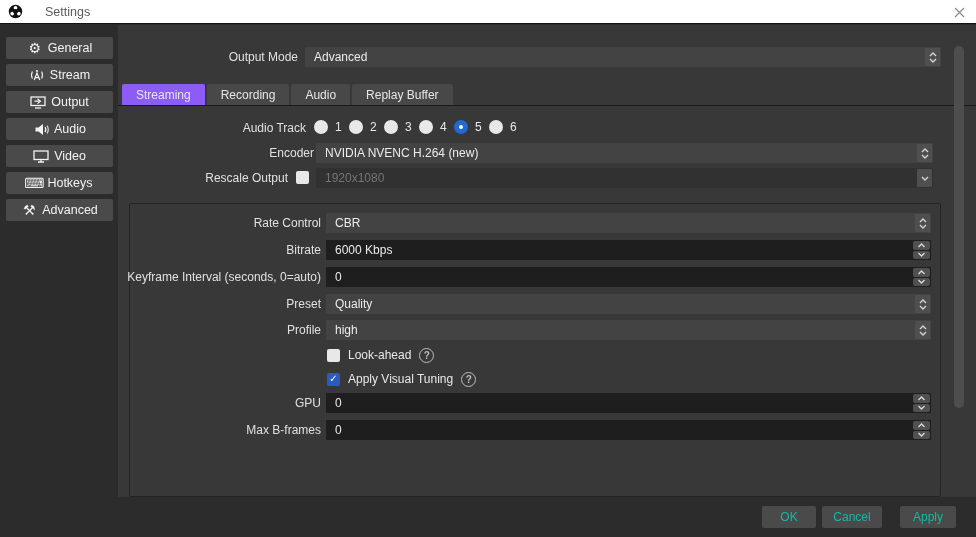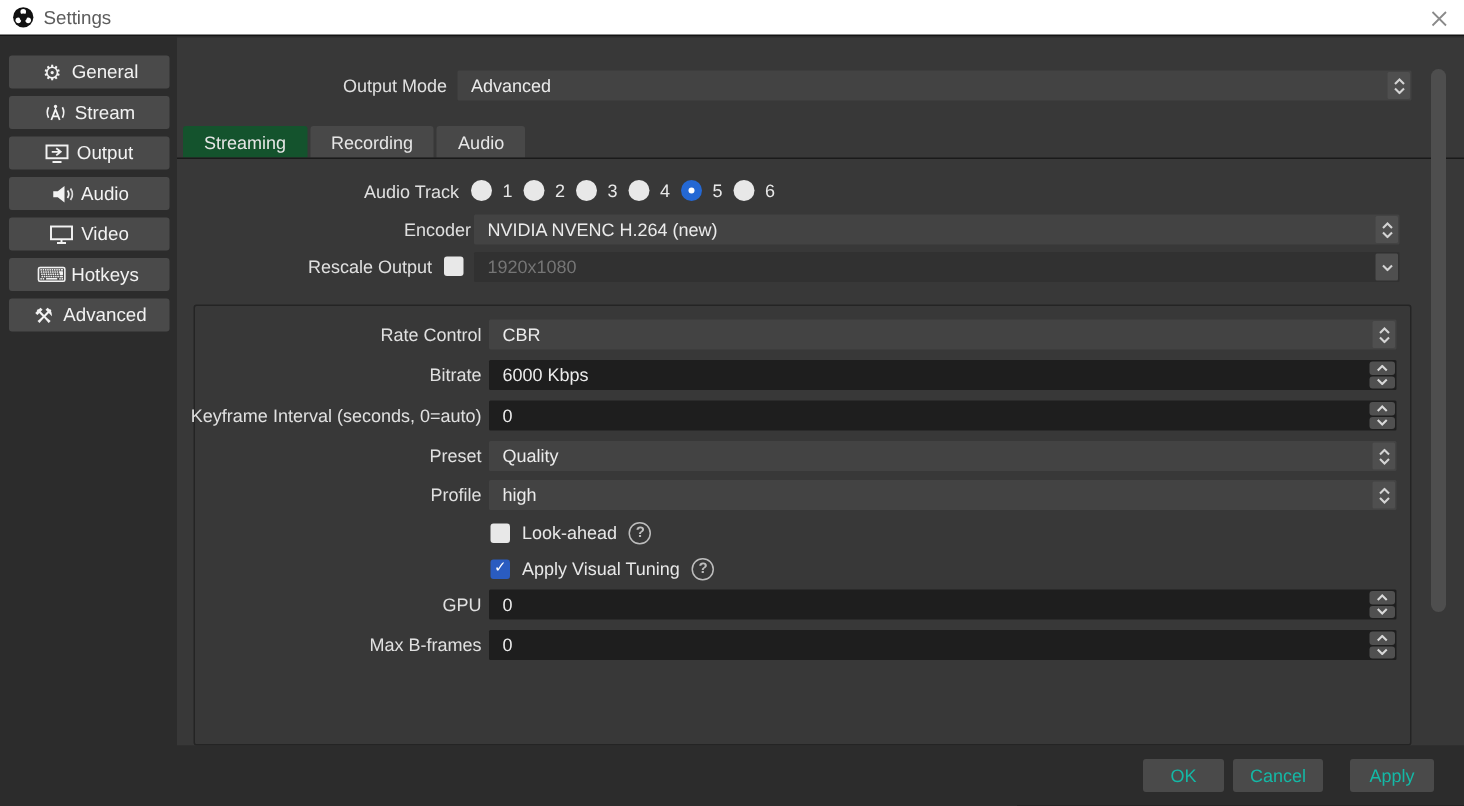--- a/index.html
+++ b/index.html
@@ -4,21 +4,21 @@
 <style>
   * { margin:0; padding:0; box-sizing:border-box; }
   html,body { background:#1a1a1a; }
   body { font-family:"Liberation Sans", sans-serif; }
 
   .window { position:relative; width:976px; height:537px; background:#2c2c2c; overflow:hidden; }
 
   
   .titlebar { position:absolute; top:0; left:0; right:0; height:24px; background:#ffffff;
               border-bottom:1px solid #141414; display:flex; align-items:center; padding-left:8px; }
-  .titlebar-title { font-size:12.5px; color:#5c5c5c; margin-left:6px; }
+  .titlebar-title { font-size:12.5px; color:#5c5c5c; margin-left:22px; }
   .close-btn { position:absolute; right:8px; top:4px; width:18px; height:16px;
                display:flex; align-items:center; justify-content:center; cursor:default; }
 
   
   .sidebar { position:absolute; top:25px; left:0; width:118px; bottom:0; background:#2c2c2c;
              display:flex; flex-direction:column; align-items:stretch; padding:12px 5px 0 6px; gap:5px; }
   .side-item { height:22px; background:#4a4a4a; border-radius:2px; display:flex; align-items:center;
                justify-content:center; gap:5px; color:#f2f2f2; font-size:12.5px; }
   .side-icon { display:flex; align-items:center; justify-content:center; width:16px; height:15px;
                color:#f2f2f2; font-size:14px; line-height:1; }
@@ -42,21 +42,21 @@
                justify-content:center; gap:1px; color:#d4d4d4; }
   .spin-btns { position:absolute; right:1px; top:1px; bottom:1px; width:17px;
                display:flex; flex-direction:column; gap:1px; }
   .spin-btns .sb { flex:1; background:#505050; border-radius:2px; display:flex; align-items:center;
                    justify-content:center; color:#d8d8d8; }
 
   
   .tabbar { position:absolute; top:59px; left:4px; display:flex; gap:2px; }
   .tab { height:21px; padding:0 14px; display:flex; align-items:center; font-size:12px;
          color:#e6e6e6; background:#484848; border-radius:2px 2px 0 0; }
-  .tab.active { background:#14532d; }
+  .tab.active { background:#8b5cf6; }
   .tabline { position:absolute; top:80px; left:0; right:0; height:1px; background:#1a1a1a; }
 
   
   .radio-item { position:absolute; top:2px; display:flex; align-items:center; gap:7px; }
   .radio { width:14px; height:14px; border-radius:50%; background:#e8e8e8; position:relative; }
   .radio.checked { background:#2468d4; }
   .radio.checked::after { content:""; position:absolute; left:5px; top:5px; width:4px; height:4px;
                           border-radius:50%; background:#ffffff; }
   .radio-lbl { font-size:12px; color:#e8e8e8; }
 
@@ -201,20 +201,23 @@
     <div class="tabbar">
       <div class="tab active">
           <span>Streaming</span>
         </div>
       <div class="tab">
           <span>Recording</span>
         </div>
       <div class="tab">
           <span>Audio</span>
         </div>
+      <div class="tab">
+          <span>Replay Buffer</span>
+        </div>
     </div>
     <div class="tabline"></div>
 
     <div class="row" style="top:93px">
       <span class="lbl" style="right:670px">Audio Track</span>
       <span class="radio-item" style="left:196px">
         <span class="radio"></span>
         <span class="radio-lbl">1</span>
       </span>
       <span class="radio-item" style="left:231px">

